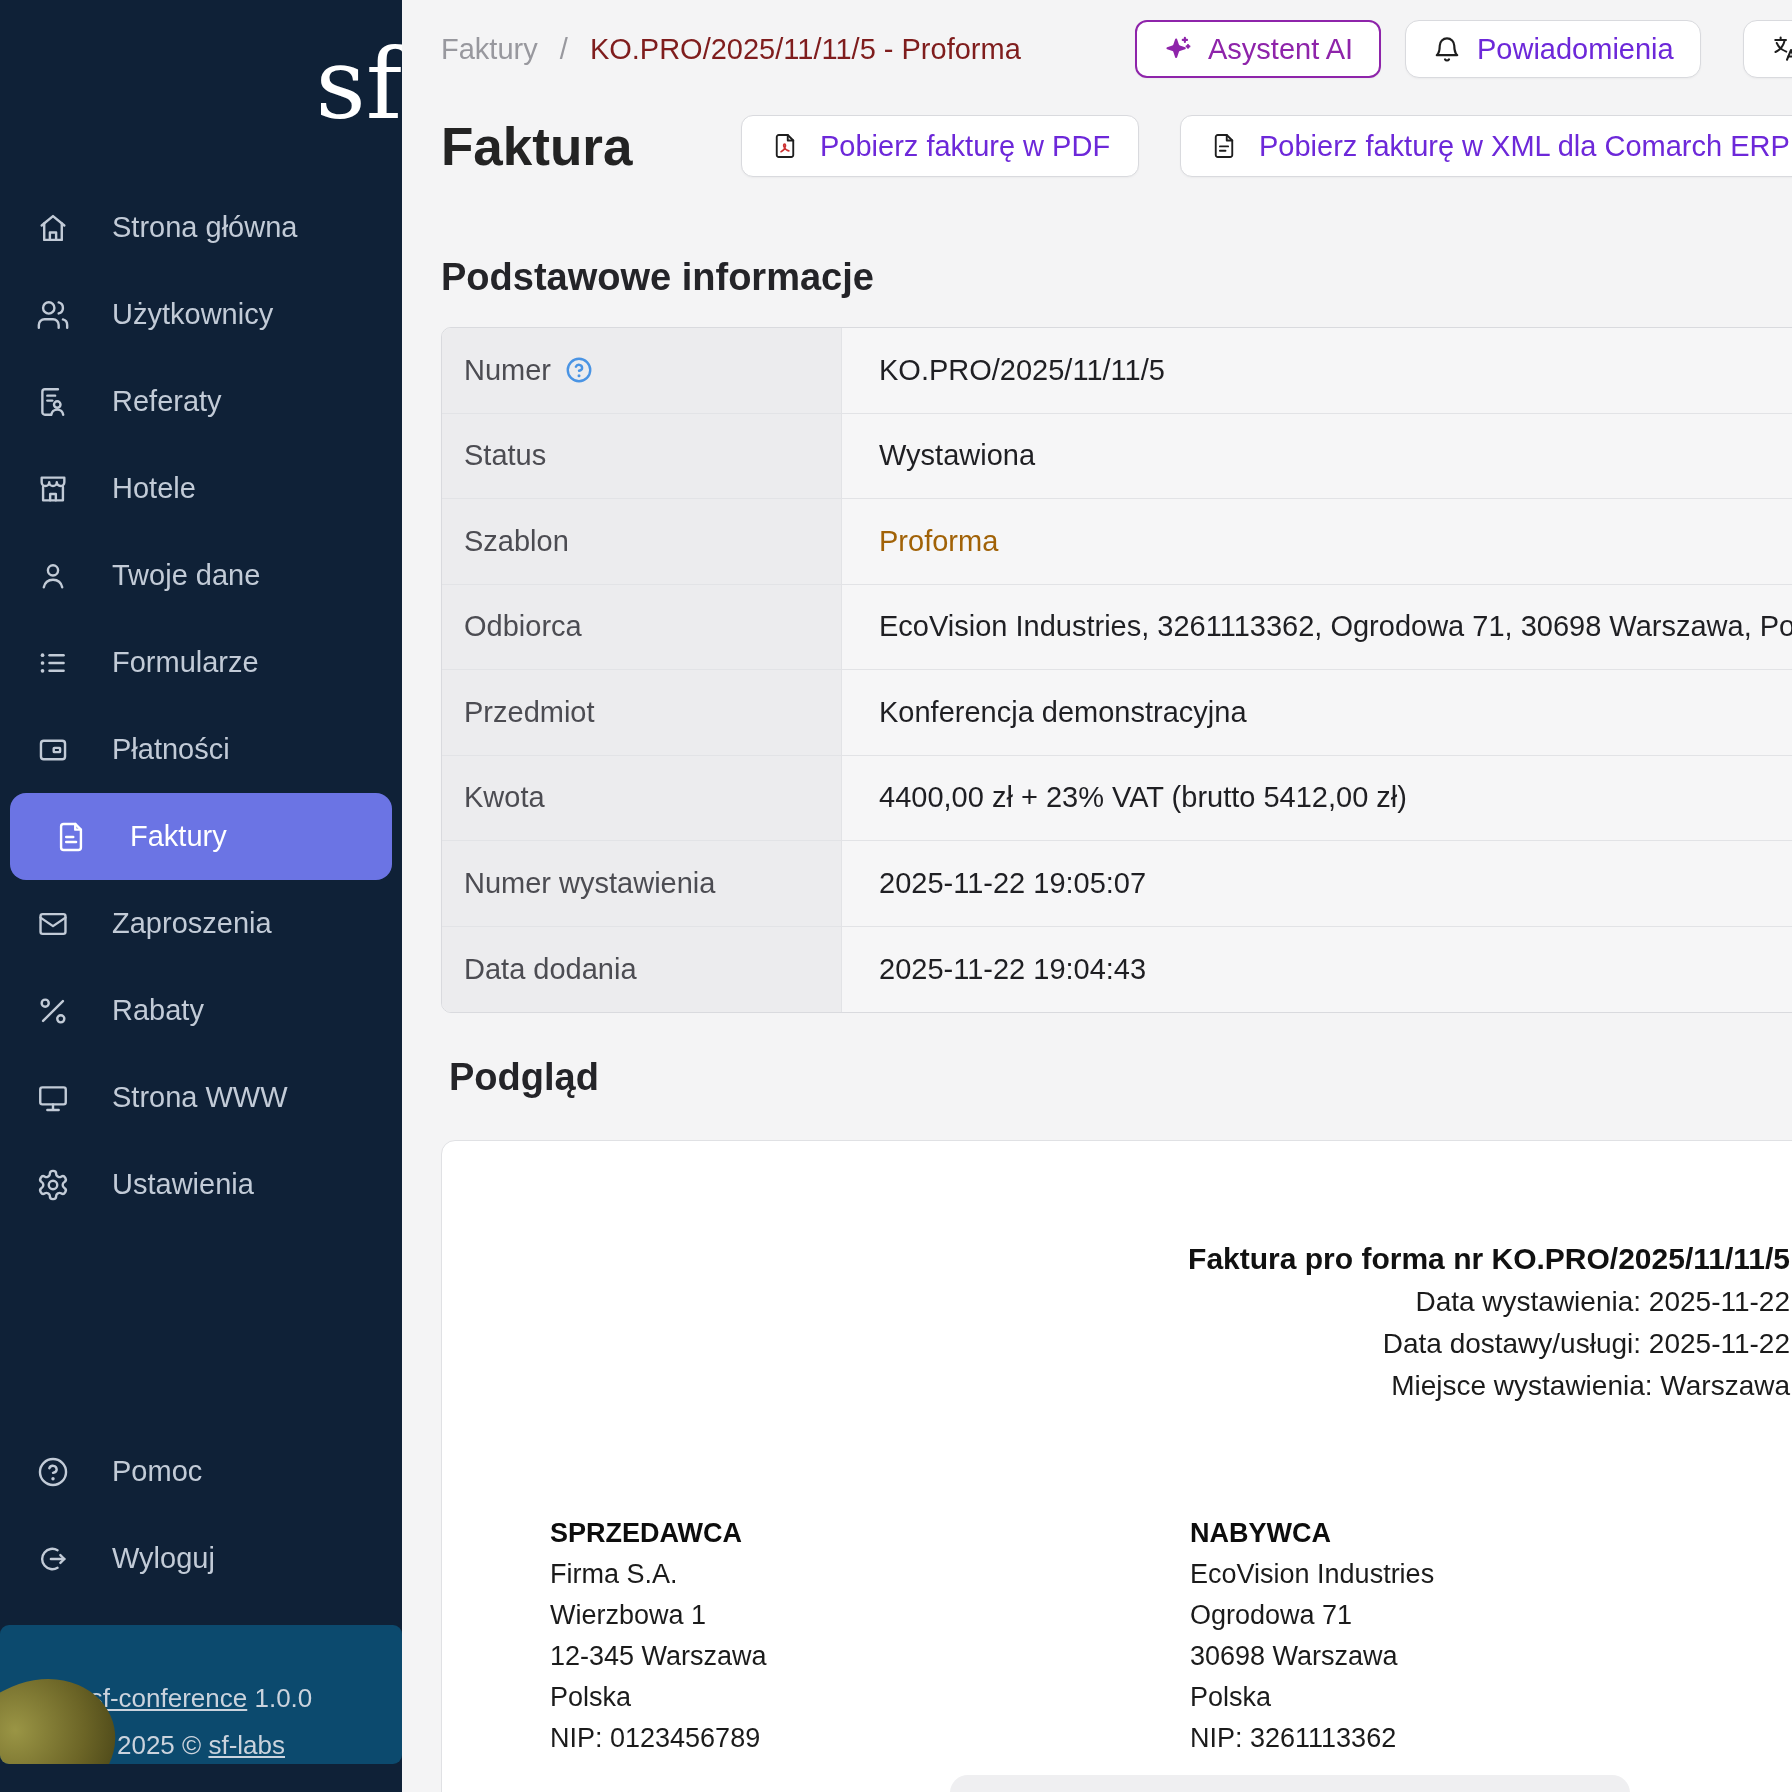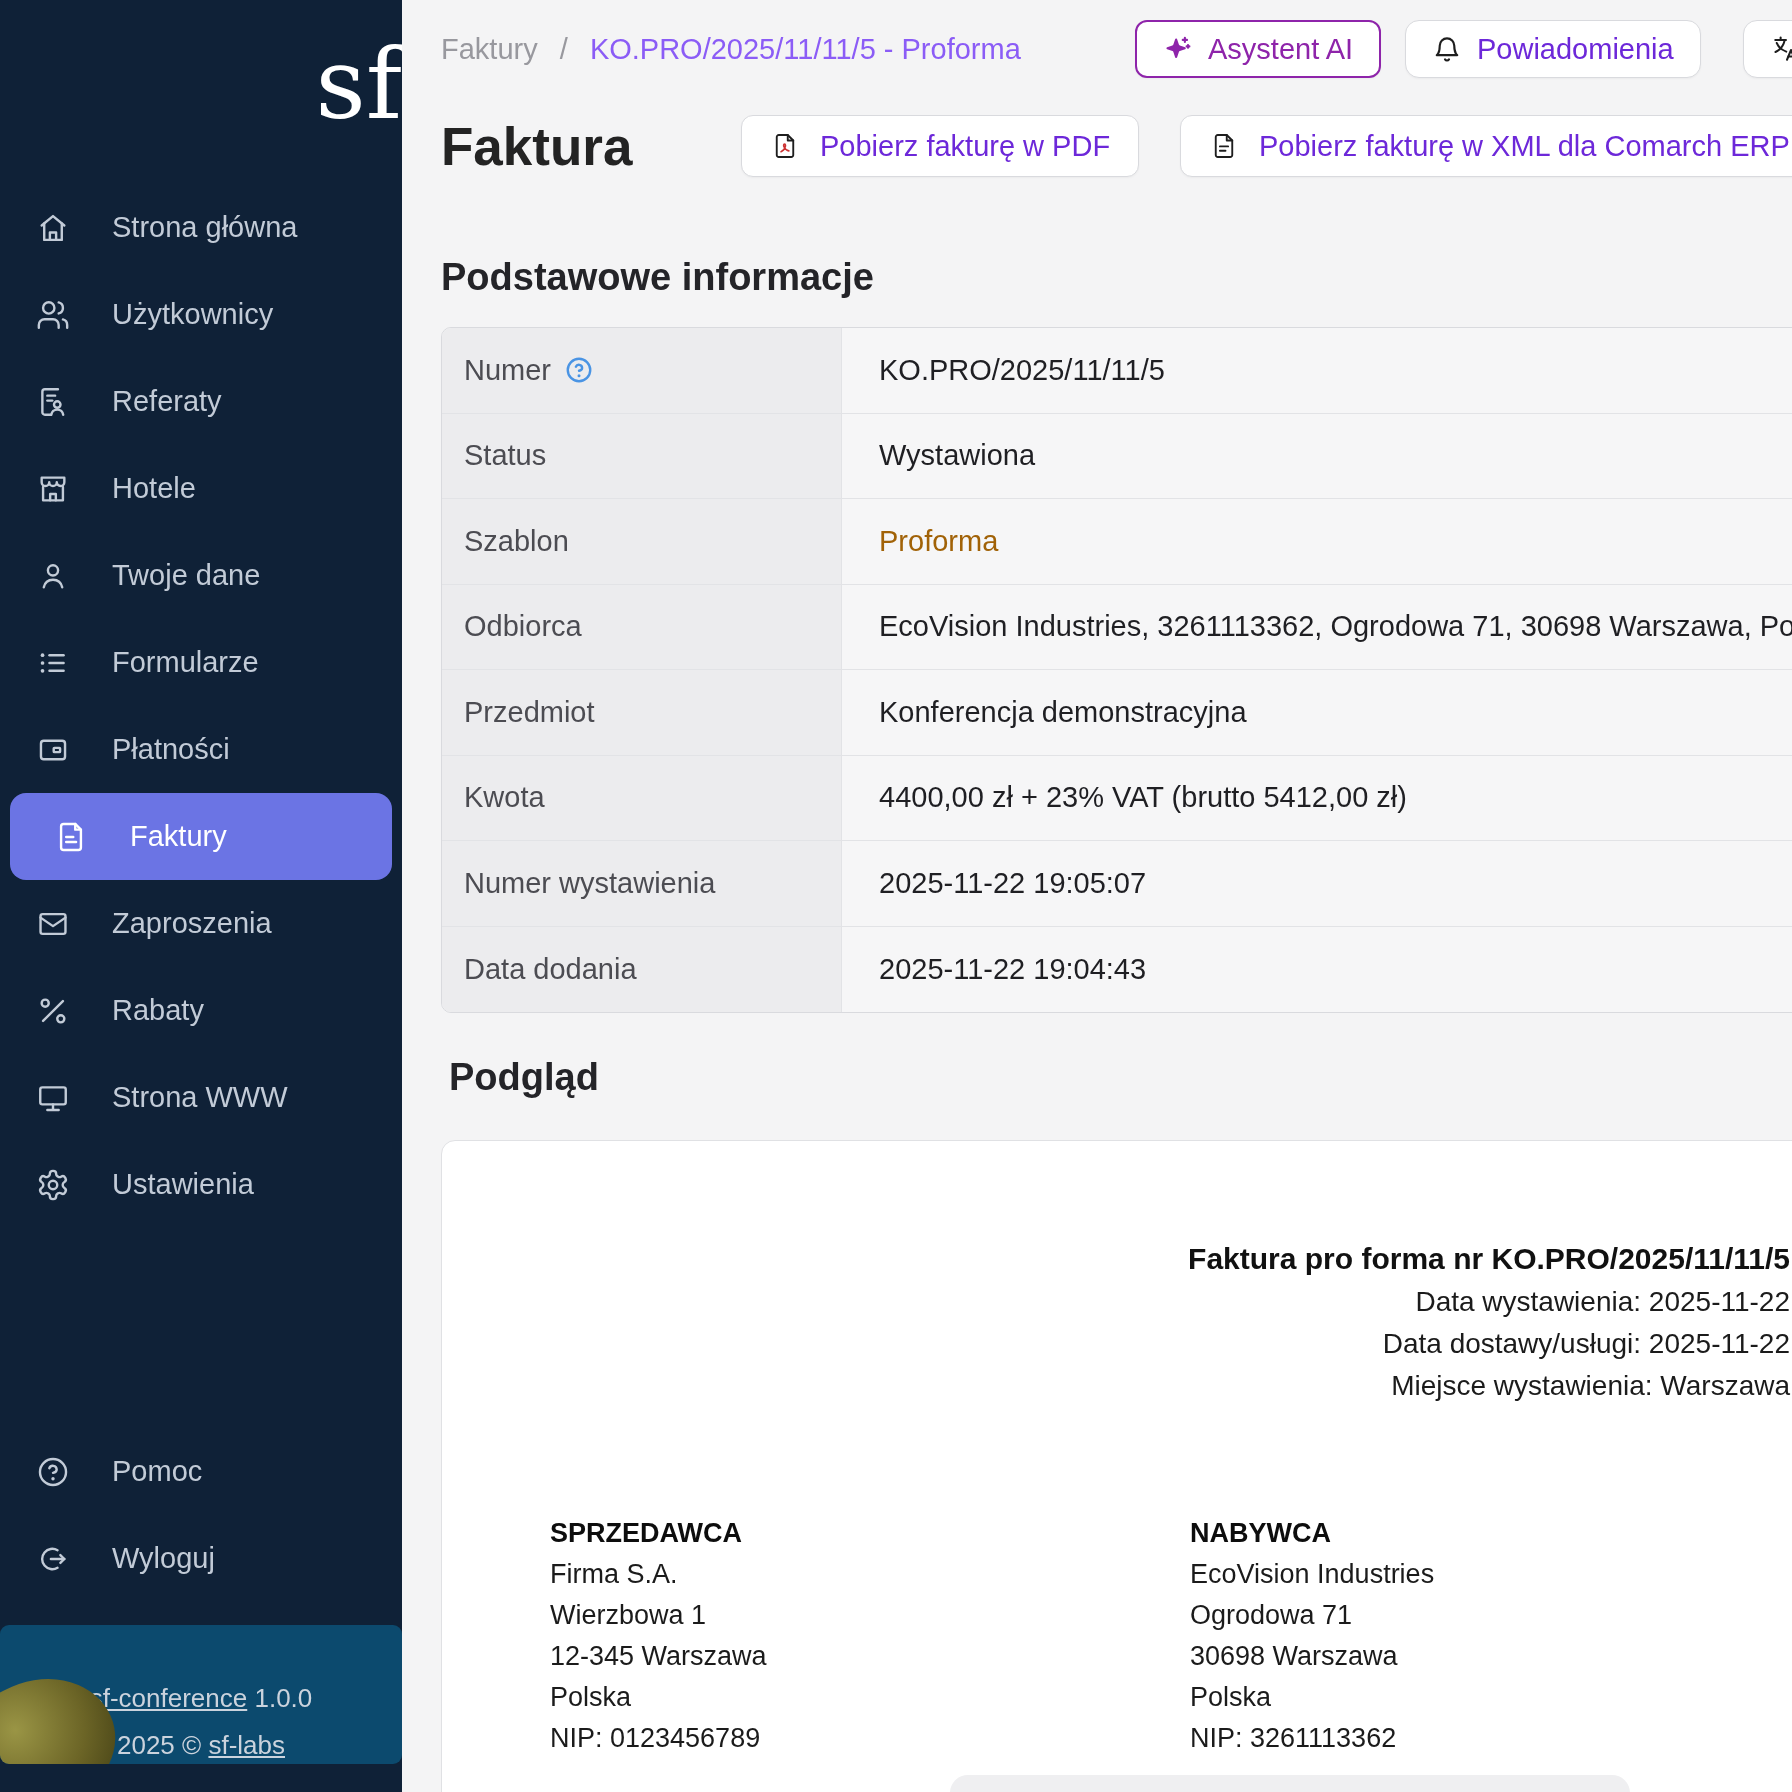--- a/index.html
+++ b/index.html
@@ -21,21 +21,21 @@
                  color:#cbd3dd; font-size:26px; padding-top:50px; line-height:47px; overflow:hidden;border-radius:9px; }
   .side-footer a { color:#cbd3dd; text-decoration:underline; cursor:pointer; }
   .leaf-blob { position:absolute; left:-34px; bottom:-44px; width:150px; height:128px; border-radius:50% 60% 55% 45%;
                background:radial-gradient(circle at 38% 32%, #9a9545 0%, #6b6426 55%, #3d3a12 100%);
                transform:rotate(-24deg); }
 
   
   .breadcrumb { position:absolute; left:441px; top:33px; font-size:29px; white-space:nowrap; }
   .crumb-parent { color:#98989e; cursor:pointer; }
   .crumb-sep { color:#98989e; margin:0 14px; }
-  .crumb-current { color:#8b5cf6; }
+  .crumb-current { color:#7f1d1d; }
 
   .btn { display:inline-flex; align-items:center; background:#ffffff; border:1.5px solid #d9dade; border-radius:14px;
          font-size:29px; color:#6d28d9; cursor:pointer; box-shadow:0 1px 2px rgba(0,0,0,0.04); white-space:nowrap; }
   .top-btn { position:absolute; top:20px; height:58px; padding:0 26px;margin-left:48px; }
   .top-btn svg { margin-right:15px; }
   .btn-ai { left:1087px; border:2px solid #8e24aa; color:#8e24aa; border-radius:12px; }
   .btn-notif { left:1357px; }
   .btn-lang { left:1695px; width:220px; overflow:hidden; }
 
   .page-title { position:absolute; left:441px; top:116px; font-size:53px; font-weight:700; color:#232323; }

